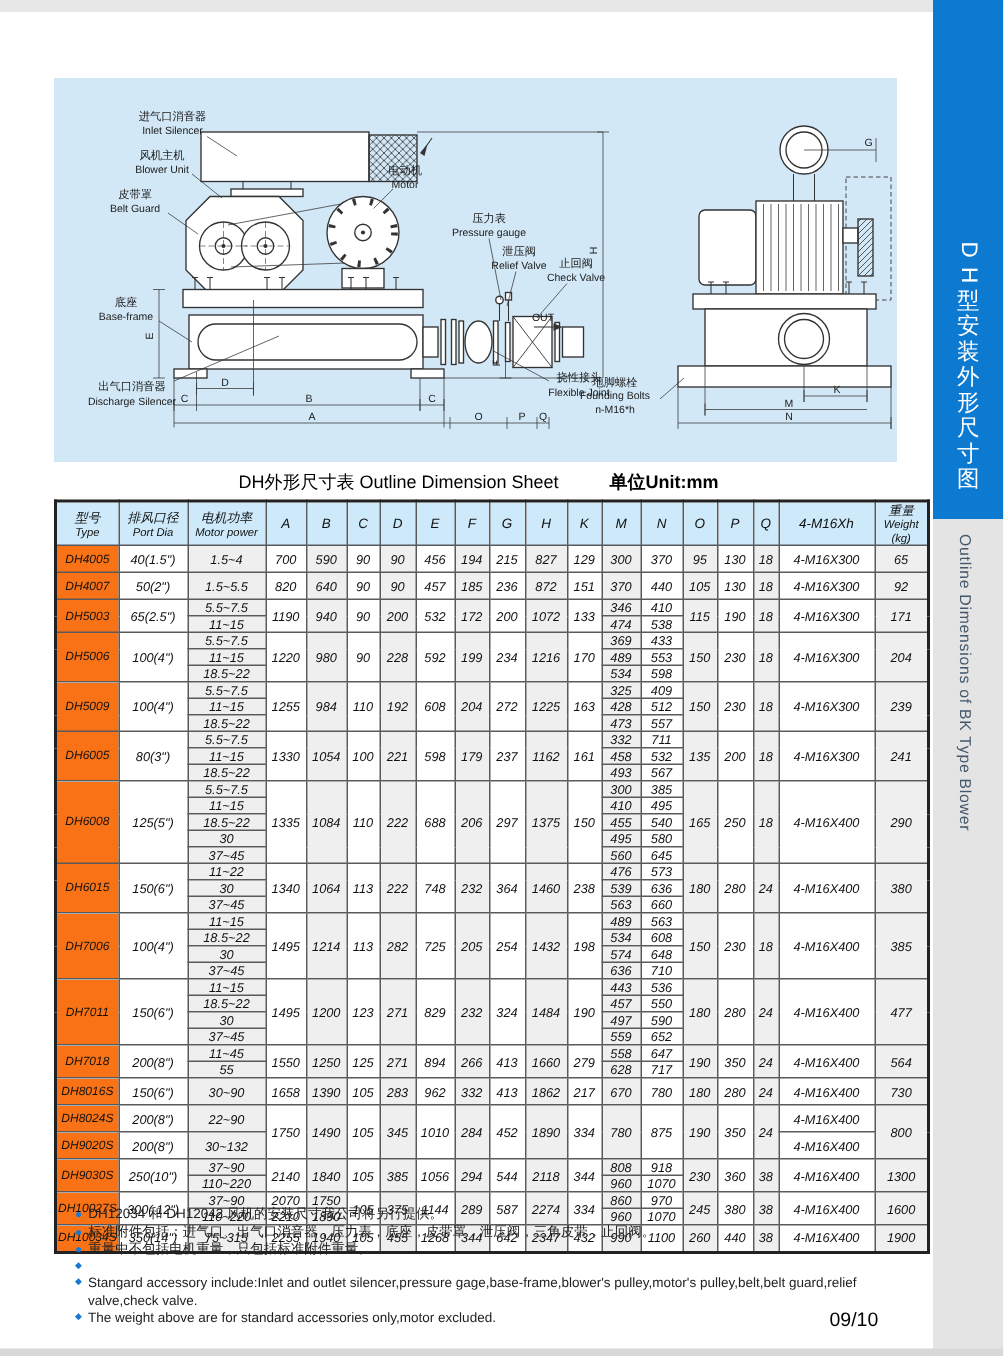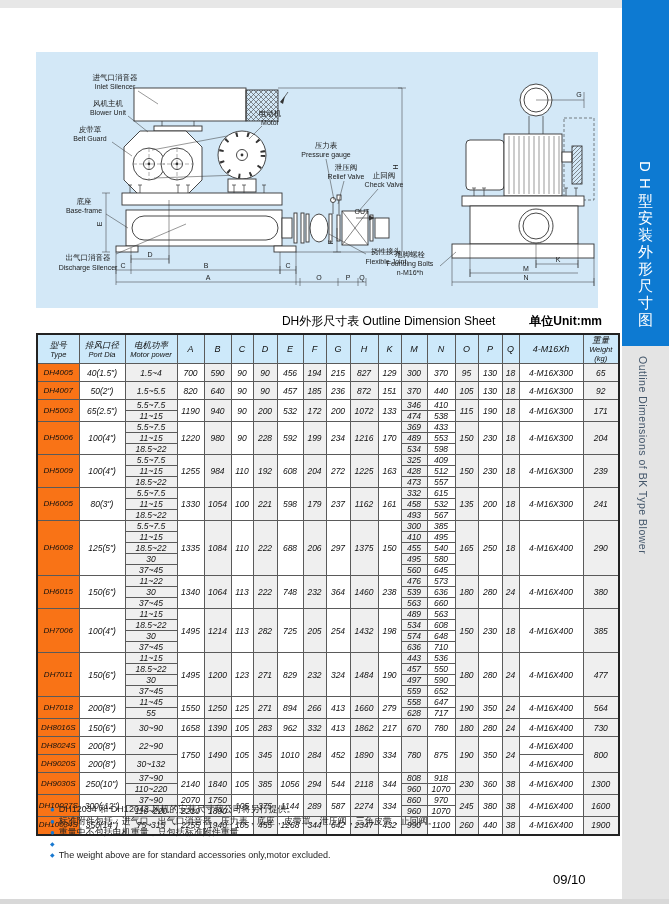--- a/index.html
+++ b/index.html
@@ -19,21 +19,21 @@
 
   
   .diagram{position:absolute;left:36px;top:52px;width:562px;height:256px;background:#d3e8f7;}
   .diagram svg{display:block;}
   .dg-t{font-size:7px;fill:#1a1a1a;}
   .dg-zh{font-size:7.5px;fill:#1a1a1a;}
   .dg-dim{font-size:7px;fill:#1a1a1a;}
 
   
   .sheet-title{position:absolute;left:36px;top:313px;width:566px;display:flex;
-               justify-content:flex-end;align-items:flex-end;gap:34px;}
+               justify-content:center;align-items:flex-end;gap:34px;}
   .sheet-title .lt{font-size:12px;color:#000;}
   .sheet-title .rt{font-size:12px;font-weight:bold;color:#000;}
 
   
   .table-wrap{position:absolute;left:36px;top:333px;font-style:italic;}
   table{border-collapse:collapse;table-layout:fixed;width:566px;border:2px solid #222;}
   th,td{border:1px solid #5a5a5a;text-align:center;vertical-align:middle;padding:0;
         font-size:8.5px;line-height:10px;color:#111;overflow:hidden;white-space:nowrap;font-weight:normal;}
   thead th{background:#cde9fa;height:28px;}
   thead .h-zh{font-size:8.5px;line-height:10px;}
@@ -451,21 +451,21 @@
             <td class="dim" rowspan="3">1330</td>
             <td class="dim shade" rowspan="3">1054</td>
             <td class="dim" rowspan="3">100</td>
             <td class="dim shade" rowspan="3">221</td>
             <td class="dim" rowspan="3">598</td>
             <td class="dim shade" rowspan="3">179</td>
             <td class="dim" rowspan="3">237</td>
             <td class="dim shade" rowspan="3">1162</td>
             <td class="dim" rowspan="3">161</td>
             <td class="dim shade">332</td>
-            <td class="dim">615</td>
+            <td class="dim">711</td>
             <td class="dim shade" rowspan="3">135</td>
             <td class="dim" rowspan="3">200</td>
             <td class="dim shade" rowspan="3">18</td>
             <td class="bolt" rowspan="3">4-M16X300</td>
             <td class="weight shade" rowspan="3">241</td>
           </tr>
           <tr style="height: 10px;">
             <td class="power shade">11~15</td>
             <td class="dim shade">458</td>
             <td class="dim">532</td>
@@ -783,20 +783,24 @@
       </div>
     <div class="note">
         <span class="bz">●</span>
         <span>重量中不包括电机重量，只包括标准附件重量。</span>
       </div>
     <div class="note">
         <span class="bd">◆</span>
       </div>
     <div class="note">
         <span class="bd">◆</span>
+        <span>Stangard accessory include:Inlet and outlet silencer,pressure gage,base-frame,blower's pulley,motor's pulley,belt,belt guard,relief valve,check valve.</span>
+      </div>
+    <div class="note">
+        <span class="bd">◆</span>
         <span>The weight above are for standard accessories only,motor excluded.</span>
       </div>
   </div>
   <div class="pagenum">09/10</div>
 
   <div class="sidebar">
     <div class="sidebar-blue">
       <div class="sb-chars">
           <div class="sb-char rot">D</div>
           <div class="sb-char rot">H</div>

